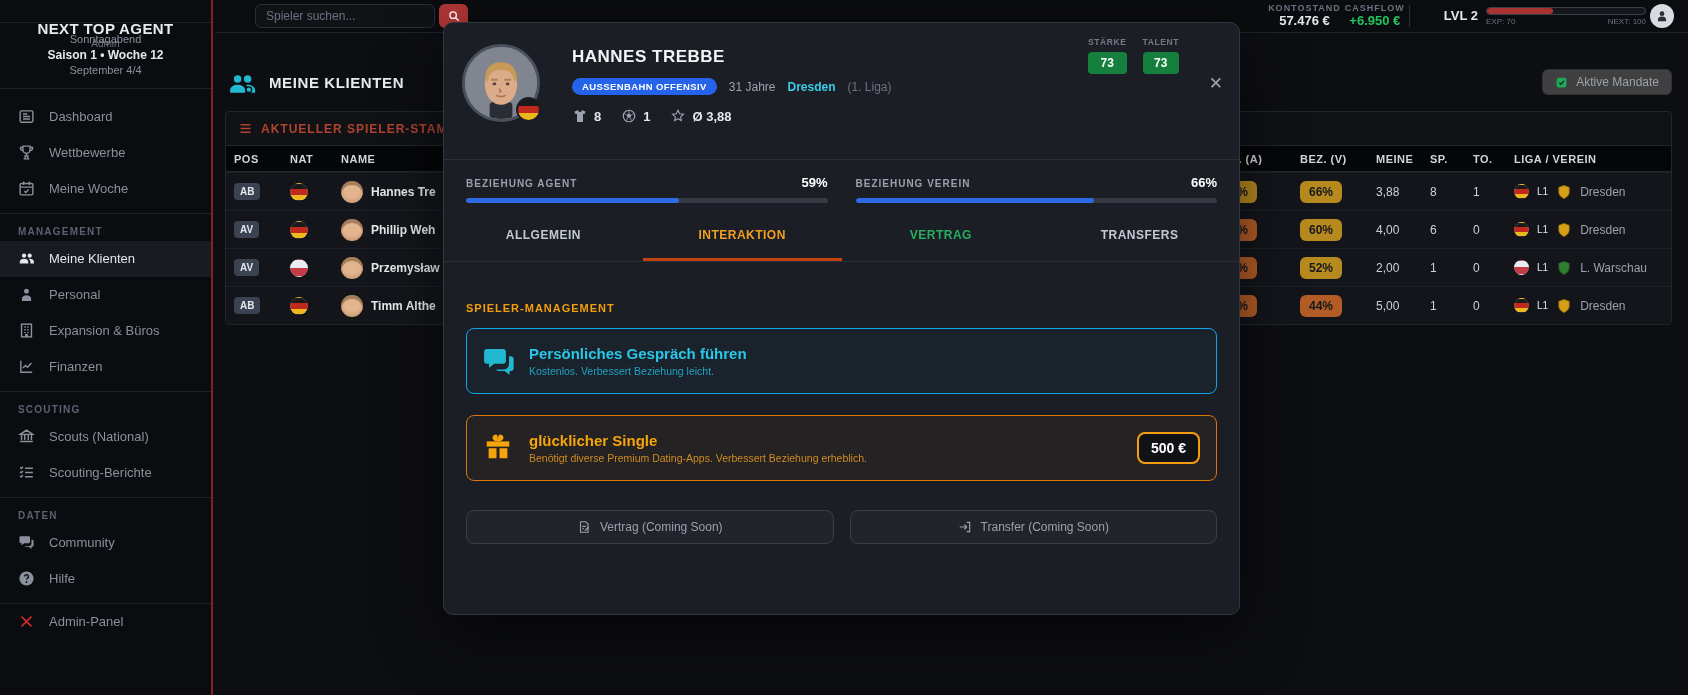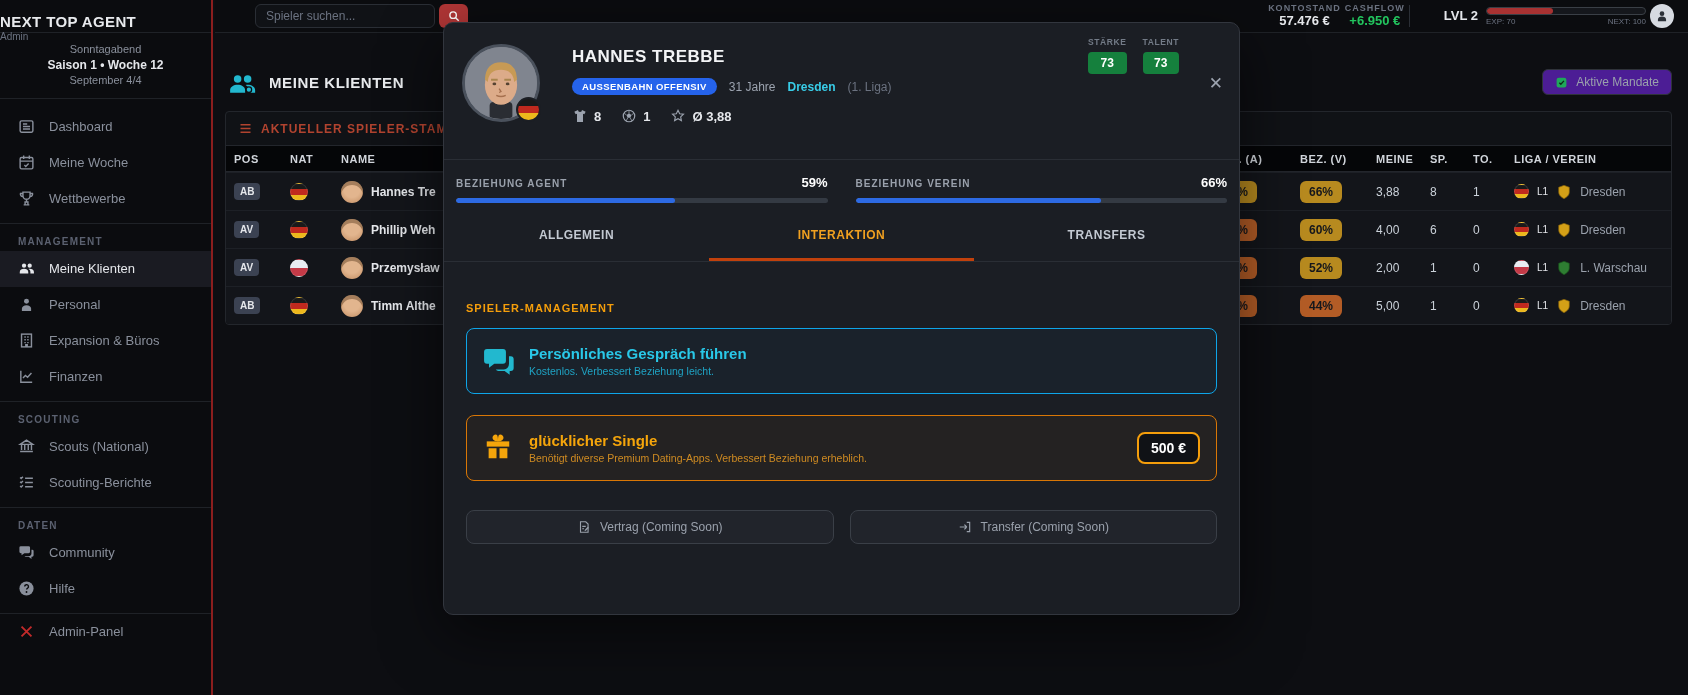--- a/index.html
+++ b/index.html
@@ -1,21 +1,21 @@
 <!DOCTYPE html>
 <html><head>
 <meta charset="utf-8">
 <style>
   html,body{margin:0;padding:0;background:#000;}
   *{box-sizing:border-box;font-family:"Liberation Sans",sans-serif;}
   .stage{position:relative;width:1688px;height:695px;background:#0d0e12;overflow:hidden;}
 
   
   .sidebar{position:absolute;left:0;top:0;width:213px;height:695px;background:#0b0c0f;border-right:2px solid #8b1e1e;z-index:5;}
-  .brand{height:33px;border-bottom:1px solid #1f2227;padding-top:13px;}
+  .brand{height:23px;border-bottom:1px solid #1f2227;text-align:center;padding-top:20px;}
   .brand-title{font-size:15px;font-weight:bold;color:#e8eaed;letter-spacing:.4px;}
   .brand-sub{font-size:10px;color:#6b7280;margin-top:1px;}
   .dateblock{padding:9px 0 10px;border-bottom:1px solid #1f2227;text-align:center;line-height:1.35;}
   .d1,.d3{font-size:11px;color:#8a909c;}
   .d2{font-size:12px;font-weight:bold;color:#e5e7eb;}
   .nav{padding-top:10px;}
   .nav-item{display:flex;align-items:center;gap:14px;padding:9px 18px;color:#8a909c;font-size:13px;cursor:pointer;height:36px;}
   .nav-item.active{background:#1a1b22;color:#e5e7eb;}
   .nav-item.admin{border-top:1px solid #1f2227;margin-top:6px;}
   .nav-section{padding:12px 18px 4px;font-size:10px;font-weight:bold;color:#5b6170;letter-spacing:1.2px;}
@@ -41,21 +41,21 @@
   .xpbar{height:8px;border:1px solid #3a3f46;border-radius:99px;background:#15171c;overflow:hidden;}
   .xpfill{height:100%;background:#a83232;border-radius:99px;}
   .xprow{display:flex;justify-content:space-between;font-size:8px;color:#6b7280;margin-top:2px;}
   .user-avatar{width:24px;height:24px;border-radius:50%;background:#d6dae1;display:flex;align-items:center;justify-content:center;}
 
   
   .content{position:absolute;left:215px;top:33px;right:0;bottom:0;}
   .content-header{display:flex;align-items:center;padding:36px 16px 16px 12px;}
   .page-title{font-size:15px;font-weight:bold;color:#e8eaed;letter-spacing:.6px;margin-left:12px;}
   .tico{width:30px;height:26px;color:#22b8cf;}
-  .mandate-btn{margin-left:auto;display:flex;align-items:center;gap:8px;background:#4c1d95;border:1px solid #2f333a;border-radius:6px;padding:5px 12px;font-size:12px;color:#9aa1ac;cursor:pointer;}
+  .mandate-btn{margin-left:auto;display:flex;align-items:center;gap:8px;background:#404040;border:1px solid #2f333a;border-radius:6px;padding:5px 12px;font-size:12px;color:#9aa1ac;cursor:pointer;}
 
   .table-card{margin:0 16px 0 10px;background:#101216;border:1px solid #23262c;border-radius:4px;overflow:hidden;}
   .table-section{display:flex;align-items:center;gap:8px;padding:9px 12px;color:#b1432f;font-size:12px;font-weight:bold;letter-spacing:1px;}
   .tgrid{display:grid;grid-template-columns:56px 51px 874px 85px 76px 54px 43px 41px 1fr;align-items:center;}
   .thead{background:#050608;border-top:1px solid #23262c;border-bottom:1px solid #23262c;height:27px;font-size:11px;font-weight:bold;color:#d1d5db;letter-spacing:.5px;}
   .thead>div{padding-left:8px;}
   .trow{height:38px;border-top:1px solid #1d2026;background:#13151a;font-size:12px;color:#cbd2da;}
   .trow>div{padding-left:8px;display:flex;align-items:center;gap:8px;}
   .posbadge{background:#3b4252;color:#e5e7eb;font-size:10px;font-weight:bold;padding:3px 6px;border-radius:4px;}
   .flag{width:18px;height:18px;border-radius:50%;border:1px solid rgba(255,255,255,.12);flex:none;}
@@ -85,21 +85,21 @@
   .m-club{font-size:12px;font-weight:bold;color:#38cde8;}
   .m-league{font-size:12px;color:#6b7280;}
   .m-stats{display:flex;align-items:center;gap:20px;margin-top:13px;color:#9ca3af;}
   .m-stat{display:flex;align-items:center;gap:6px;}
   .m-stat b{font-size:13px;color:#e5e7eb;}
   .ratings{position:absolute;right:60px;top:14px;display:flex;gap:16px;}
   .rating{text-align:center;}
   .rlabel{font-size:8.5px;font-weight:bold;color:#737b87;letter-spacing:.6px;}
   .rbadge{margin-top:5px;background:#15803d;color:#fff;font-size:12px;font-weight:bold;border-radius:4px;padding:4px 8px;}
   .m-close{position:absolute;right:16px;top:52px;font-size:17px;color:#9ca3af;cursor:pointer;line-height:1;}
-  .m-rel{display:grid;grid-template-columns:1fr 1fr;gap:28px;padding:15px 12px 0;height:52px;}
+  .m-rel{display:grid;grid-template-columns:1fr 1fr;gap:28px;padding:15px 22px 0;height:52px;}
   .rel-top{display:flex;justify-content:space-between;align-items:baseline;}
   .rel-label{font-size:10px;font-weight:bold;color:#9aa1ac;letter-spacing:1px;}
   .rel-val{font-size:13px;font-weight:bold;color:#fff;}
   .rel-track{margin-top:8px;height:5px;border-radius:99px;background:#343a43;overflow:hidden;}
   .rel-fill{height:100%;background:#2d6ae3;border-radius:99px;}
   .m-tabs{display:flex;border-bottom:1px solid #2a2e35;height:50px;}
   .m-tab{flex:1;display:flex;align-items:center;justify-content:center;font-size:12px;font-weight:bold;letter-spacing:.5px;color:#c3c9d2;cursor:pointer;border-bottom:3px solid transparent;}
   .m-tab.active{color:#f0a020;border-bottom-color:#c2410c;}
   .m-tab.green{color:#27ae60;}
   .m-body{padding:40px 22px 0;}
@@ -184,33 +184,33 @@
             <svg viewBox="0 0 24 24" fill="none" stroke="currentColor" stroke-width="2">
               <rect x="3" y="4" width="18" height="16" rx="2"></rect>
               <path d="M7 8.5h6M7 12h10M7 15.5h10"></path>
             </svg>
           </span>
         <span>Dashboard</span>
       </div>
       <div class="nav-item">
         <span class="nico">
             <svg viewBox="0 0 24 24" fill="none" stroke="currentColor" stroke-width="2">
+              <path d="M7 3h10v5a5 5 0 0 1-10 0zM7 5H3.5a3.2 3.2 0 0 0 3.6 4M17 5h3.5a3.2 3.2 0 0 1-3.6 4M12 13v4M8 21h8M10 17h4v4h-4z"></path>
+            </svg>
+          </span>
+        <span>Wettbewerbe</span>
+      </div>
+      <div class="nav-item">
+        <span class="nico">
+            <svg viewBox="0 0 24 24" fill="none" stroke="currentColor" stroke-width="2">
               <rect x="3" y="5" width="18" height="16" rx="2"></rect>
               <path d="M8 2v5M16 2v5M3 10h18M9 15.5l2 2 4-4"></path>
             </svg>
           </span>
         <span>Meine Woche</span>
-      </div>
-      <div class="nav-item">
-        <span class="nico">
-            <svg viewBox="0 0 24 24" fill="none" stroke="currentColor" stroke-width="2">
-              <path d="M7 3h10v5a5 5 0 0 1-10 0zM7 5H3.5a3.2 3.2 0 0 0 3.6 4M17 5h3.5a3.2 3.2 0 0 1-3.6 4M12 13v4M8 21h8M10 17h4v4h-4z"></path>
-            </svg>
-          </span>
-        <span>Wettbewerbe</span>
       </div>
       <div class="nav-divider"></div>
       <div class="nav-section">MANAGEMENT</div>
       <div class="nav-item active">
         <span class="nico">
             <svg viewBox="0 0 24 24" fill="currentColor">
               <circle cx="8.5" cy="8" r="3"></circle>
               <circle cx="16.5" cy="8" r="3"></circle>
               <path d="M8.5 12.5c-3 0-6 1.5-6 4.3V19h12v-2.2c0-2.8-3-4.3-6-4.3zM16.5 12.5c-.5 0-1 .05-1.6.2 1.6 1 2.6 2.4 2.6 4.1V19h5v-2.2c0-2.8-3-4.3-6-4.3z"></path>
             </svg>
@@ -540,20 +540,21 @@
         </div>
         <div class="rel-track">
             <div class="rel-fill" style="width: 66%;"></div>
           </div>
       </div>
     </div>
 
     <div class="m-tabs">
       <div class="m-tab">ALLGEMEIN</div>
       <div class="m-tab active">INTERAKTION</div>
+      <div class="m-tab green">VERTRAG</div>
       <div class="m-tab">TRANSFERS</div>
     </div>
 
     <div class="m-body">
       <div class="m-section">SPIELER-MANAGEMENT</div>
 
       <div class="action-card cyan">
         <span class="ac-icon">
           <svg width="32" height="32" viewBox="0 0 24 24" fill="#22b8cf">
               <path d="M3 3h12a2.2 2.2 0 0 1 2.2 2.2v6.6A2.2 2.2 0 0 1 15 14H8.5L4.5 17v-3H3A2.2 2.2 0 0 1 .8 11.8V5.2A2.2 2.2 0 0 1 3 3z"></path>

